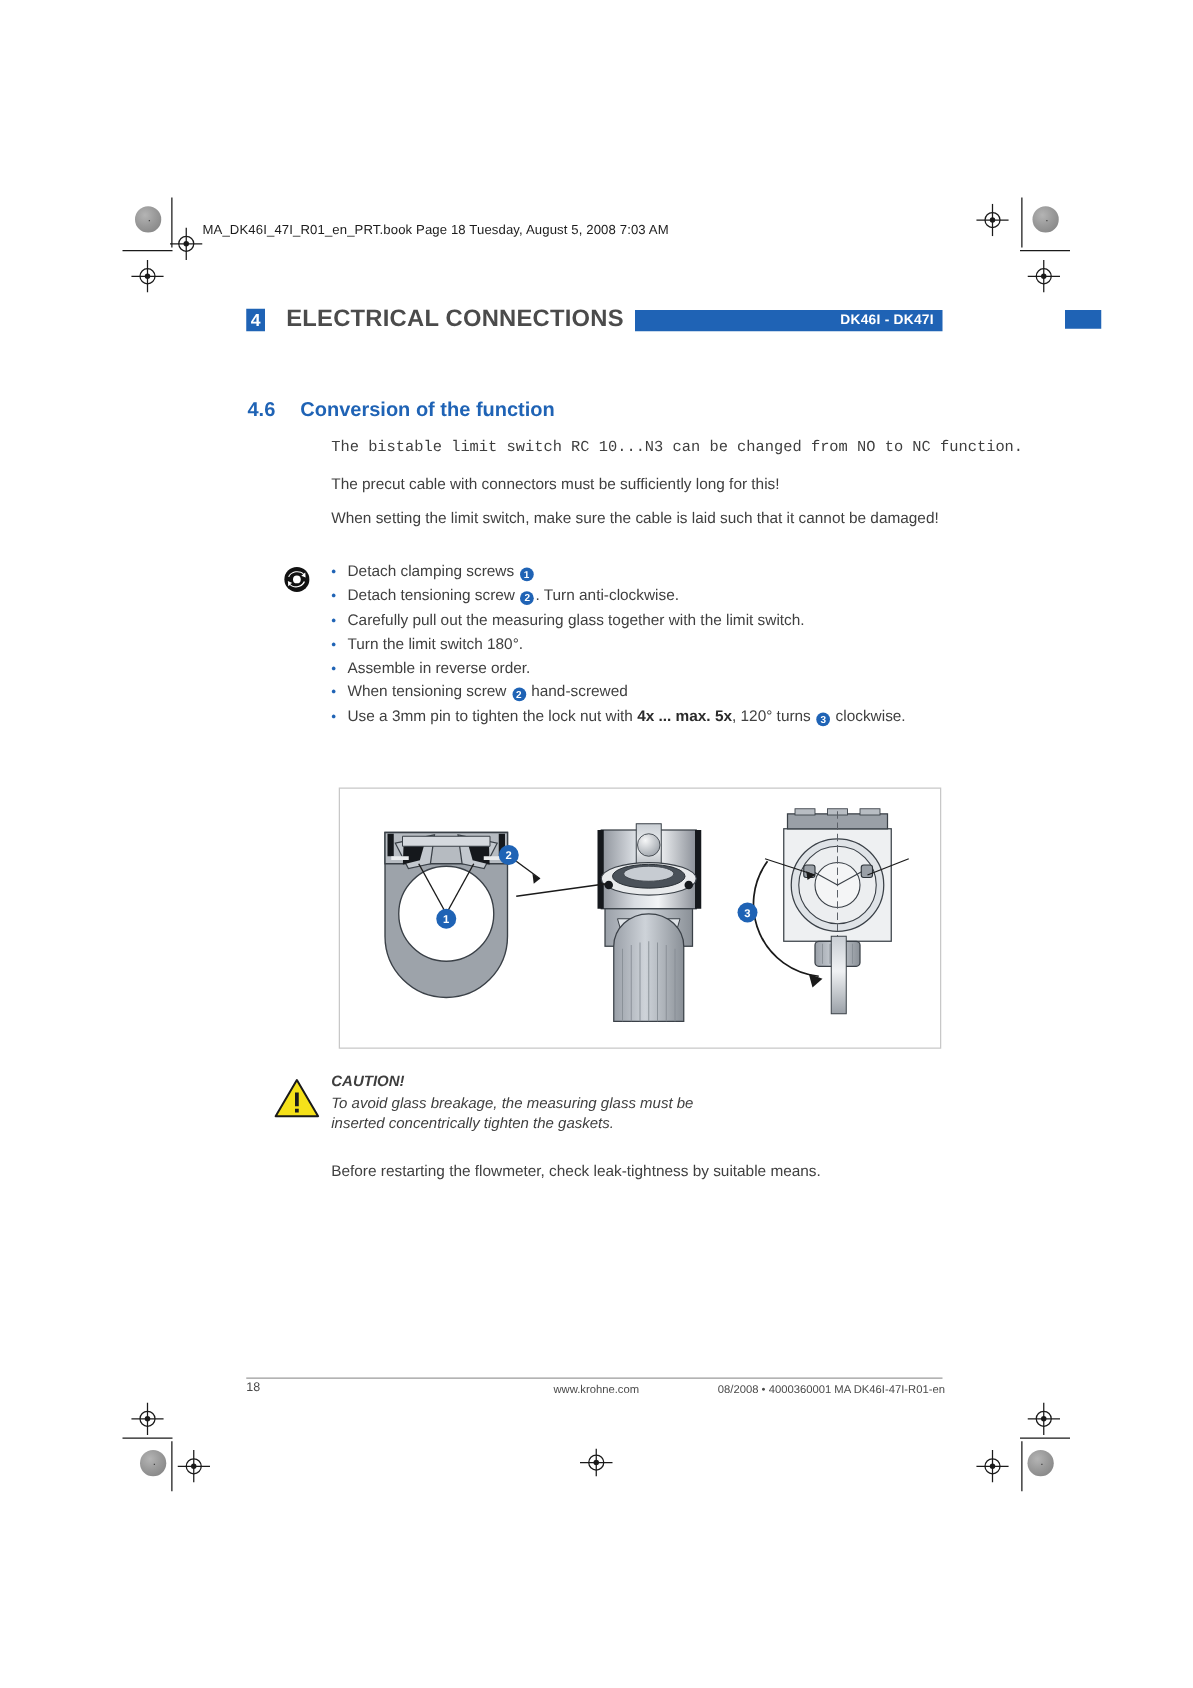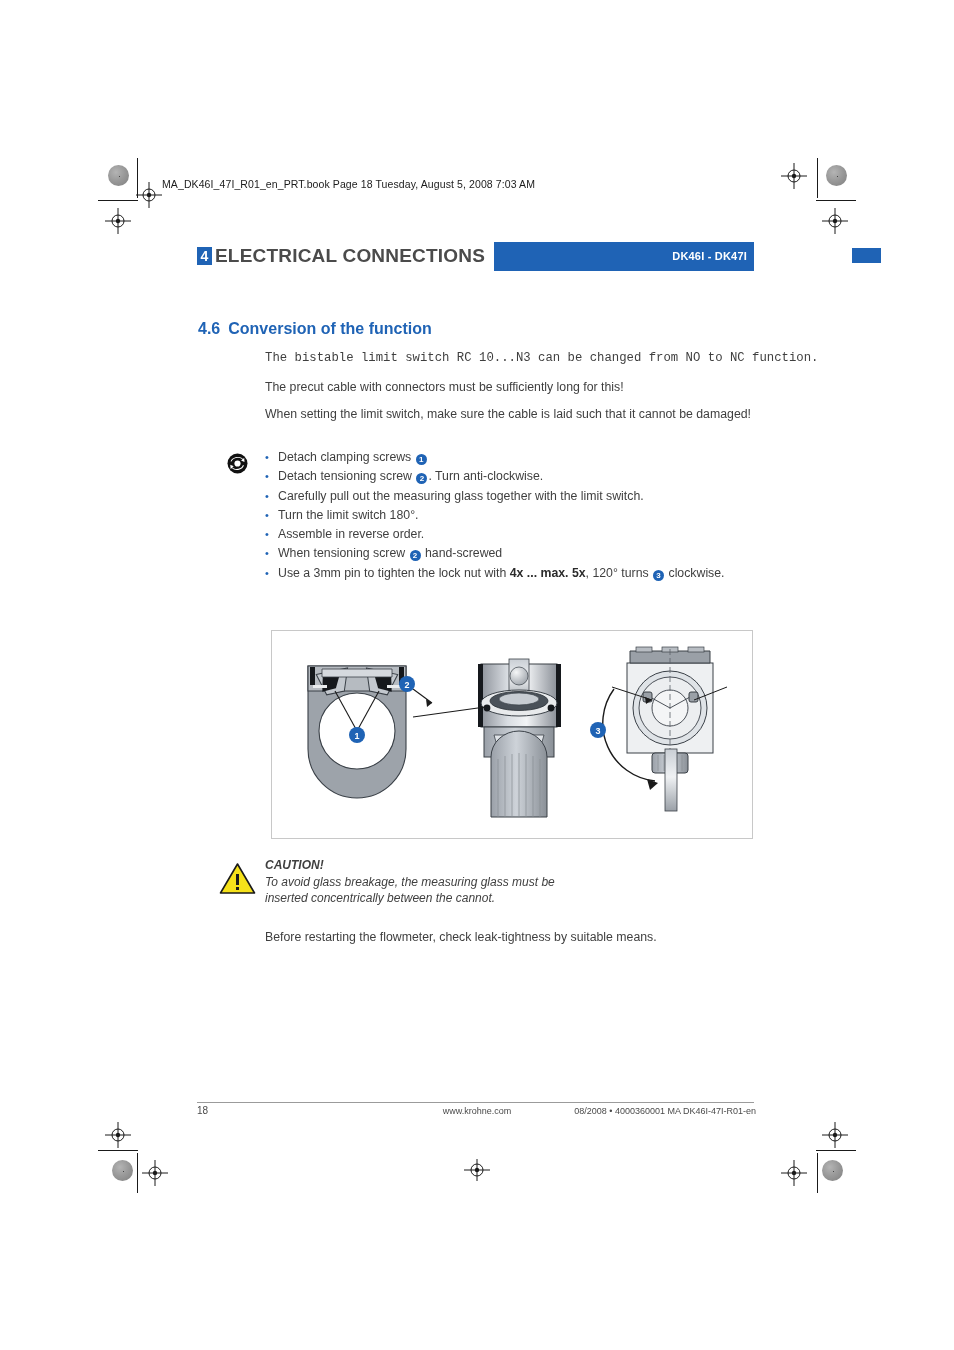--- a/index.html
+++ b/index.html
@@ -70,26 +70,26 @@
     display: flex;
     align-items: center;
     justify-content: center;
     line-height: 1;
   }
   .chapter-title {
     font-size: 19px;
     font-weight: bold;
     color: #4b4b4b;
     letter-spacing: 0.2px;
-    margin-left: 3px;
+    margin-left: 17px;
     white-space: nowrap;
   }
   .chapter-bar {
     flex: 1;
-    height: 29px;
+    height: 17px;
     background: #1f63b5;
     margin-left: 9px;
     display: flex;
     align-items: center;
     justify-content: flex-end;
     padding-right: 7px;
     box-sizing: border-box;
   }
   .chapter-bar span {
     color: #ffffff;
@@ -109,21 +109,21 @@
   
   .section-heading {
     position: absolute;
     left: 198px;
     top: 320px;
     font-size: 16px;
     font-weight: bold;
     color: #1f63b5;
     white-space: nowrap;
   }
-  .section-heading .num { margin-right: 8px; }
+  .section-heading .num { margin-right: 20px; }
 
   .body-text {
     position: absolute;
     left: 265px;
     font-size: 12.3px;
     color: #3f3f3f;
     white-space: nowrap;
   }
   .p1 { top: 351px; font-family: Liberation Mono, monospace; }
   .p2 { top: 380px; }
@@ -543,21 +543,21 @@
 <div class="caution-icon">
   <svg width="37" height="33" viewBox="0 0 37 33">
     <polygon points="18.5,2 35.5,31 1.5,31" fill="#f5e11a" stroke="#1a1a1a" stroke-width="1.6" stroke-linejoin="round"></polygon>
     <rect x="17" y="12" width="3" height="11" fill="#1a1a1a"></rect>
     <rect x="17" y="25" width="3" height="3" fill="#1a1a1a"></rect>
   </svg>
 </div>
 <div class="caution-block">
   <div class="ctitle">CAUTION!</div>
   <div>To avoid glass breakage, the measuring glass must be</div>
-  <div>inserted concentrically between the cannot.</div>
+  <div>inserted concentrically tighten the gaskets.</div>
 </div>
 
 <div class="body-text p-final">Before restarting the flowmeter, check leak-tightness by suitable means.</div>
 
 <div class="footer-rule"></div>
 <div class="footer-page">18</div>
 <div class="footer-center">www.krohne.com</div>
 <div class="footer-right">08/2008 • 4000360001   MA DK46I-47I-R01-en</div>
 
 </body></html>

